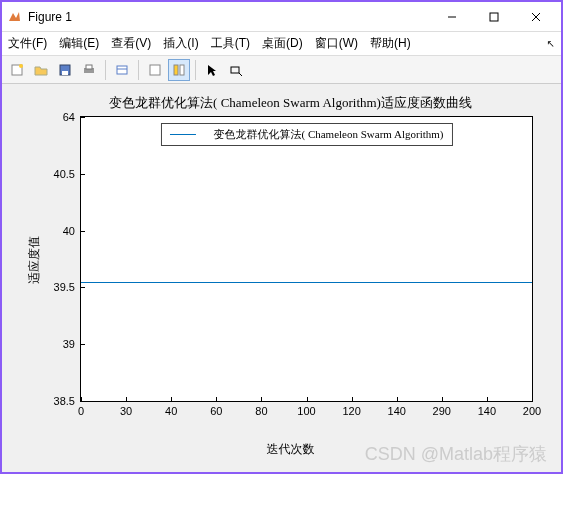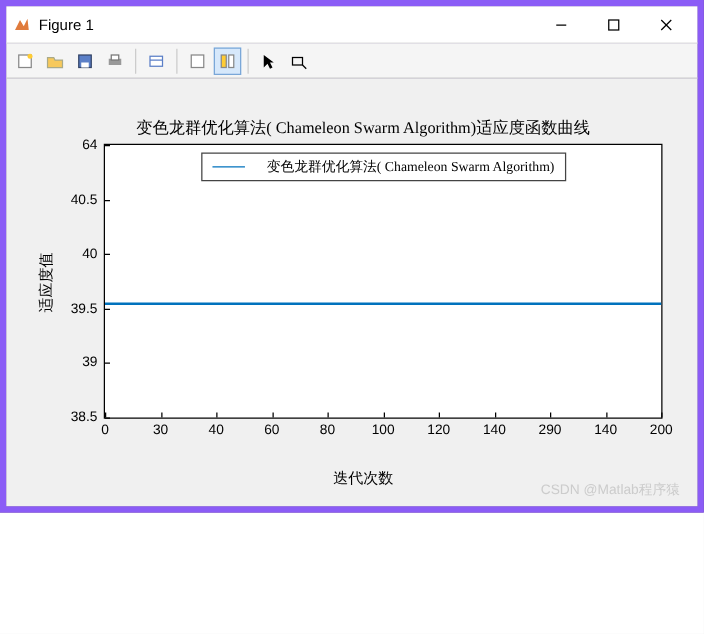--- a/index.html
+++ b/index.html
@@ -1,43 +1,43 @@
 <!DOCTYPE html>
 <html><head>
 <meta charset="utf-8">
 <style>
   * { box-sizing: border-box; margin: 0; padding: 0; }
   body { font-family: "Microsoft YaHei", "SimSun", sans-serif; font-size: 12px; background: #fff; }
-  .window { width: 563px; height: 410px; border: 5px solid #8b5cf6; background: #4c1d95; position: relative; display: flex; flex-direction: column; }
+  .window { width: 563px; height: 474px; border: 2px solid #8b5cf6; background: #bef264; position: relative; display: flex; flex-direction: column; }
   .titlebar { height: 30px; background: #fff; display: flex; align-items: center; padding: 0 4px; border-bottom: 1px solid #ddd; }
   .titlebar .logo { width: 16px; height: 16px; margin-right: 6px; }
   .titlebar .title { flex: 1; font-size: 12px; }
   .win-controls { display: flex; }
   .win-btn { width: 42px; height: 28px; display: flex; align-items: center; justify-content: center; cursor: pointer; }
   .menubar { height: 24px; background: #fff; display: flex; align-items: center; padding: 0 6px; gap: 12px; border-bottom: 1px solid #ddd; position: relative; }
   .menu-item { font-size: 12px; cursor: pointer; }
   .menu-arrow { position: absolute; right: 6px; font-size: 10px; cursor: pointer; }
   .toolbar { height: 28px; background: #f5f5f5; display: flex; align-items: center; padding: 0 4px; gap: 2px; border-bottom: 1px solid #ccc; }
   .tool-btn { width: 22px; height: 22px; display: flex; align-items: center; justify-content: center; cursor: pointer; border: 1px solid transparent; }
   .tool-btn.active { border-color: #7aa7d8; background: #d6e8fb; }
   .tool-sep { width: 1px; height: 20px; background: #ccc; margin: 0 3px; }
   .figure-area { flex: 1; background: #f0f0f0; position: relative; padding: 8px 8px 18px 8px; }
-  .axes-container { position: absolute; left: 36px; right: 18px; top: 14px; bottom: 50px; margin-top: 20px; }
+  .axes-container { position: absolute; left: 36px; right: 18px; top: 14px; bottom: 50px; }
   .chart-title { position: absolute; top: -4px; left: 0; right: 0; text-align: center; font-size: 13px; font-family: "SimSun", serif; }
   .plot-box { position: absolute; left: 42px; right: 10px; top: 18px; bottom: 20px; background: #fff; border: 1px solid #000; }
   .ylabel { position: absolute; left: -28px; top: 50%; transform: translateY(-50%) rotate(-90deg); transform-origin: center; font-size: 12px; font-family: "SimSun", serif; white-space: nowrap; }
   .xlabel { position: absolute; bottom: -36px; left: 0; right: 0; text-align: center; font-size: 12px; font-family: "SimSun", serif; }
   .ytick { position: absolute; right: 100%; padding-right: 6px; font-size: 11px; transform: translateY(-50%); }
   .xtick { position: absolute; top: 100%; padding-top: 4px; font-size: 11px; transform: translateX(-50%); }
   .tick-mark-y { position: absolute; left: 0; width: 4px; height: 1px; background: #000; }
   .tick-mark-x { position: absolute; bottom: 0; width: 1px; height: 4px; background: #000; }
   .data-line { position: absolute; left: 0; right: 0; height: 1.5px; background: #0072bd; }
   .legend { position: absolute; top: 6px; left: 50%; transform: translateX(-50%); background: #fff; border: 1px solid #444; padding: 3px 8px; font-size: 11px; display: flex; align-items: center; gap: 18px; white-space: nowrap; font-family: "SimSun", serif; }
   .legend-line { width: 26px; height: 1.5px; background: #0072bd; }
-  .watermark { position: absolute; right: 14px; bottom: 6px; color: #ccc; font-size: 11px; pointer-events: none; }
+  .watermark { position: absolute; right: 14px; bottom: 6px; color: #ccc; font-size: 18px; pointer-events: none; }
 </style>
 </head>
 <body>
 
 <div class="window">
 
   <div class="titlebar">
     <svg class="logo" viewBox="0 0 16 16">
         <path d="M3 12 L7 4 L10 9 L13 3 L14 12 Z" fill="#e07b3c"></path>
       </svg>
@@ -55,20 +55,31 @@
         </div>
       <div class="win-btn">
           <svg width="10" height="10">
             <line x1="1" y1="1" x2="9" y2="9" stroke="#000"></line>
             <line x1="9" y1="1" x2="1" y2="9" stroke="#000"></line>
           </svg>
         </div>
     </div>
   </div>
 
+  <div class="menubar">
+    <span class="menu-item">文件(F)</span>
+    <span class="menu-item">编辑(E)</span>
+    <span class="menu-item">查看(V)</span>
+    <span class="menu-item">插入(I)</span>
+    <span class="menu-item">工具(T)</span>
+    <span class="menu-item">桌面(D)</span>
+    <span class="menu-item">窗口(W)</span>
+    <span class="menu-item">帮助(H)</span>
+    <span class="menu-arrow">↖</span>
+  </div>
 
   <div class="toolbar">
     <div class="tool-btn">
         <svg width="14" height="14">
           <rect x="2" y="2" width="10" height="10" fill="#fff" stroke="#888"></rect>
           <circle cx="11" cy="3" r="2" fill="#fc3"></circle>
         </svg>
       </div>
     <div class="tool-btn">
         <svg width="14" height="14">

